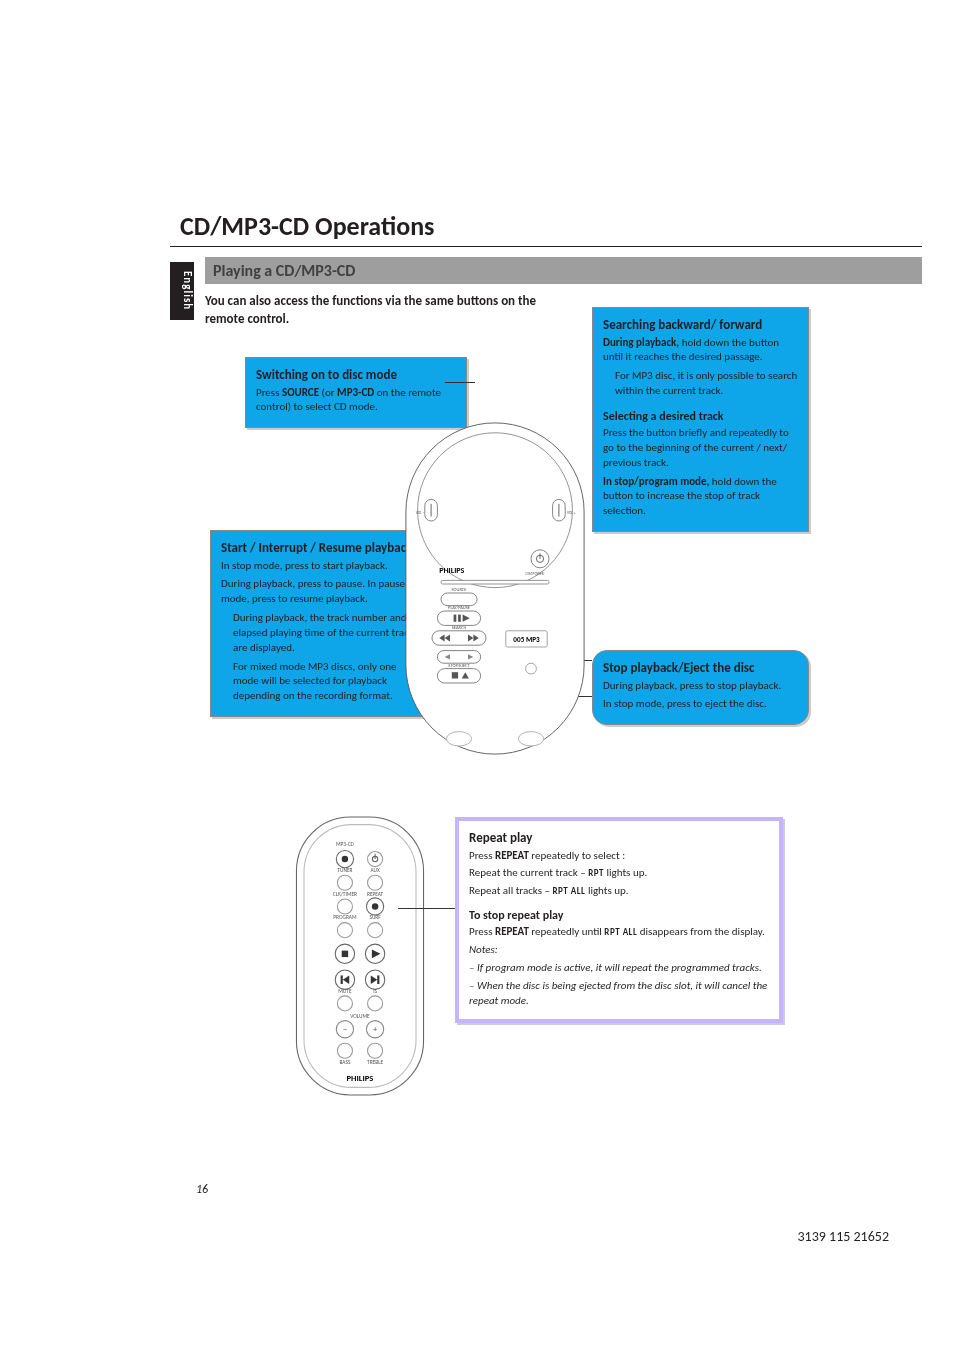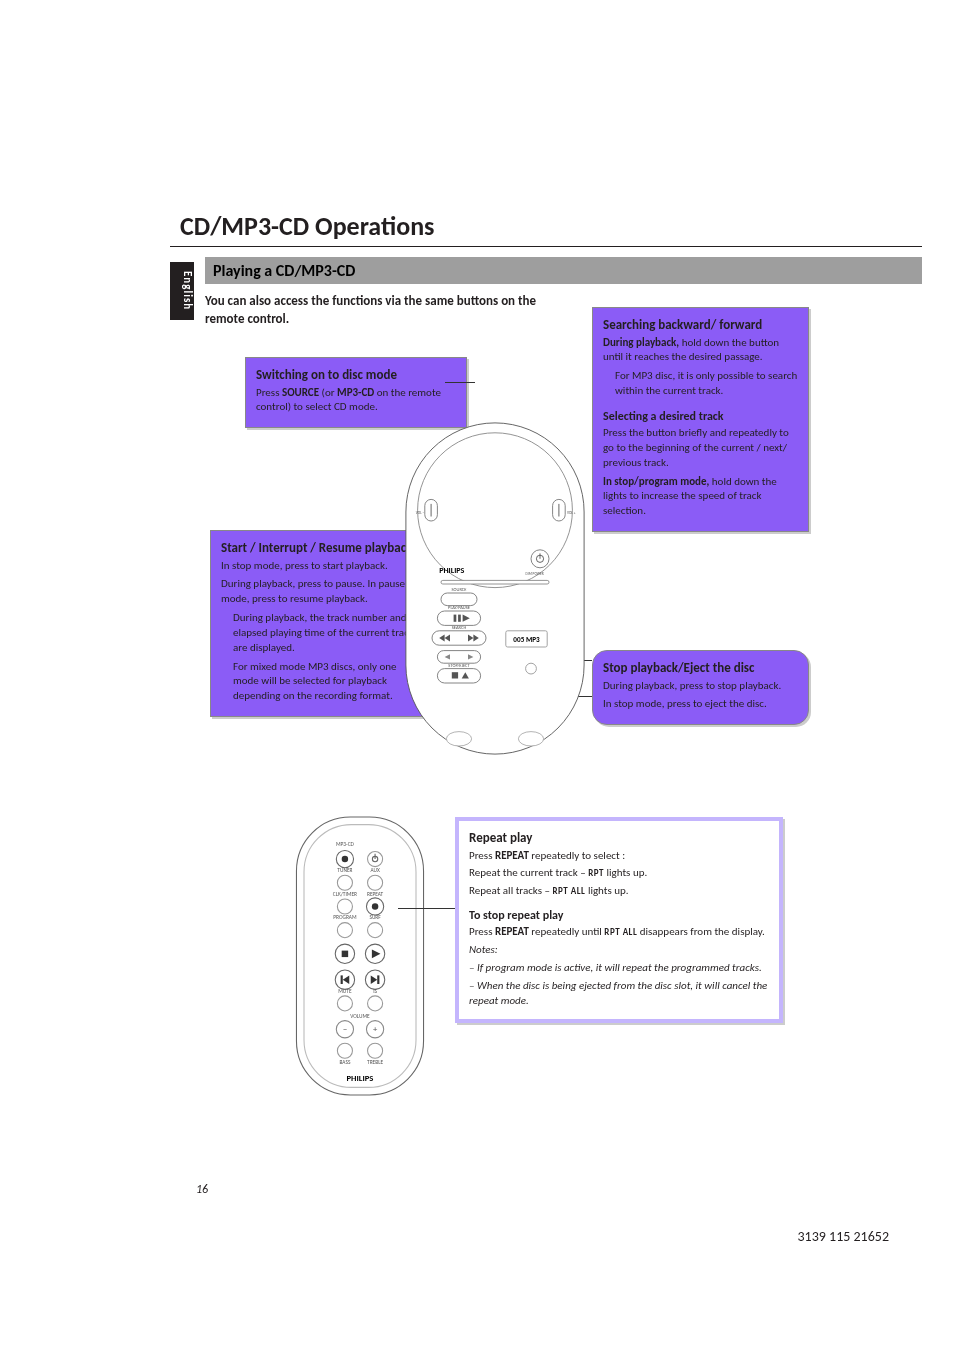--- a/index.html
+++ b/index.html
@@ -37,36 +37,36 @@
     color: #231f20;
     margin: 0 0 4px 10px;
   }
   hr.rule {
     border: none;
     border-top: 1px solid #231f20;
     margin: 0 0 0 0;
   }
   .subtitle-bar {
     background: #9e9e9e;
-    color: #000000;
+    color: #404040;
     padding: 4px 8px;
     font-size: 16px;
     font-weight: bold;
     margin-top: 10px;
     margin-left: 35px;
   }
   .intro {
     font-size: 13px;
     font-weight: bold;
     margin: 8px 0 14px 35px;
     line-height: 1.35;
     max-width: 360px;
   }
   .callout {
-    background: #8b5cf6;
+    background: #0ea5e9;
     border: 1px solid #888;
     padding: 8px 10px;
     font-size: 11px;
     line-height: 1.35;
     box-shadow: 2px 2px 0 #ccc;
   }
   .callout h3 {
     font-size: 13px;
     font-weight: bold;
     margin: 0 0 2px 0;
@@ -140,21 +140,21 @@
     <p class="indent">During playback, the track number and elapsed playing time of the current track are displayed.</p>
     <p class="indent">For mixed mode MP3 discs, only one mode will be selected for playback depending on the recording format.</p>
   </div>
 
   <div class="callout box-search">
     <h3>Searching backward/ forward</h3>
     <p><span class="sm-bold">During playback,</span><span> hold down the button until it reaches the desired passage.</span></p>
     <p class="indent">For MP3 disc, it is only possible to search within the current track.</p>
     <h4>Selecting a desired track</h4>
     <p>Press the button briefly and repeatedly to go to the beginning of the current / next/ previous track.</p>
-    <p><span class="sm-bold">In stop/program mode,</span><span> hold down the lights to increase the speed of track selection.</span></p>
+    <p><span class="sm-bold">In stop/program mode,</span><span> hold down the button to increase the stop of track selection.</span></p>
   </div>
 
   <div class="callout box-stop">
     <h3>Stop playback/Eject the disc</h3>
     <p>During playback, press to stop playback.</p>
     <p>In stop mode, press to eject the disc.</p>
   </div>
 
   <div class="leader" style="left:445px; top:382px; width:30px;"></div>
   <div class="leader" style="left:410px; top:636px; width:40px;"></div>

